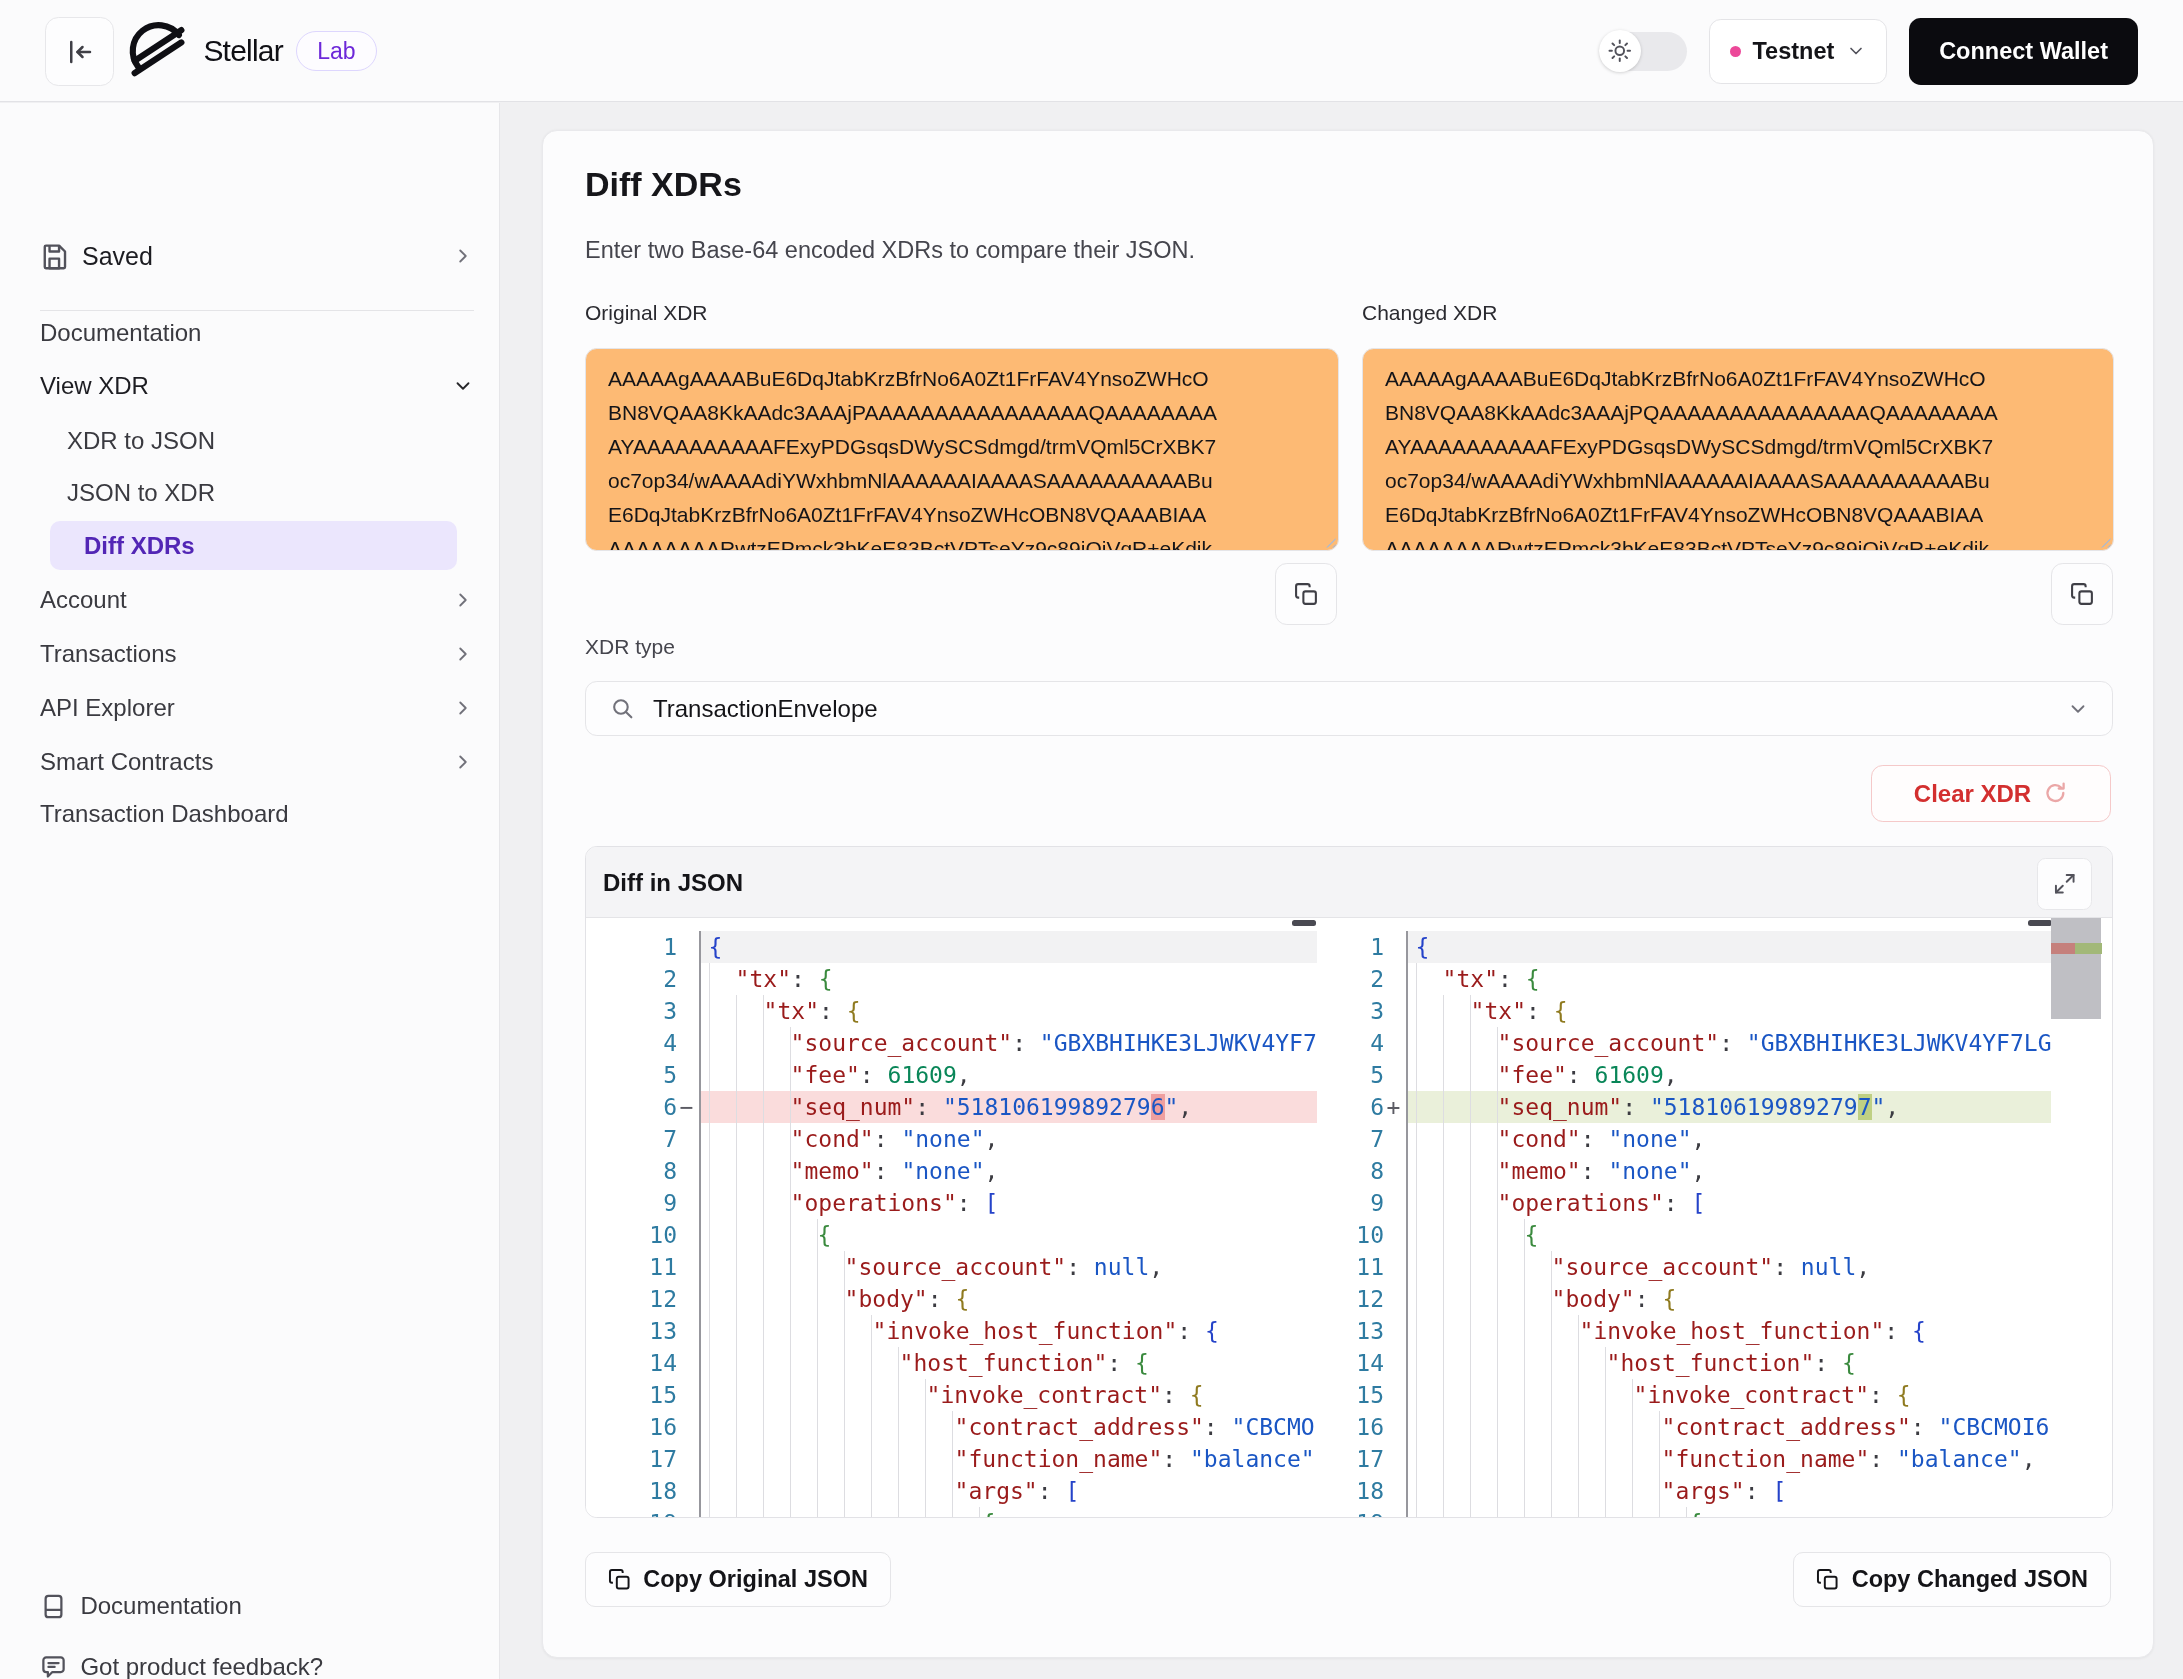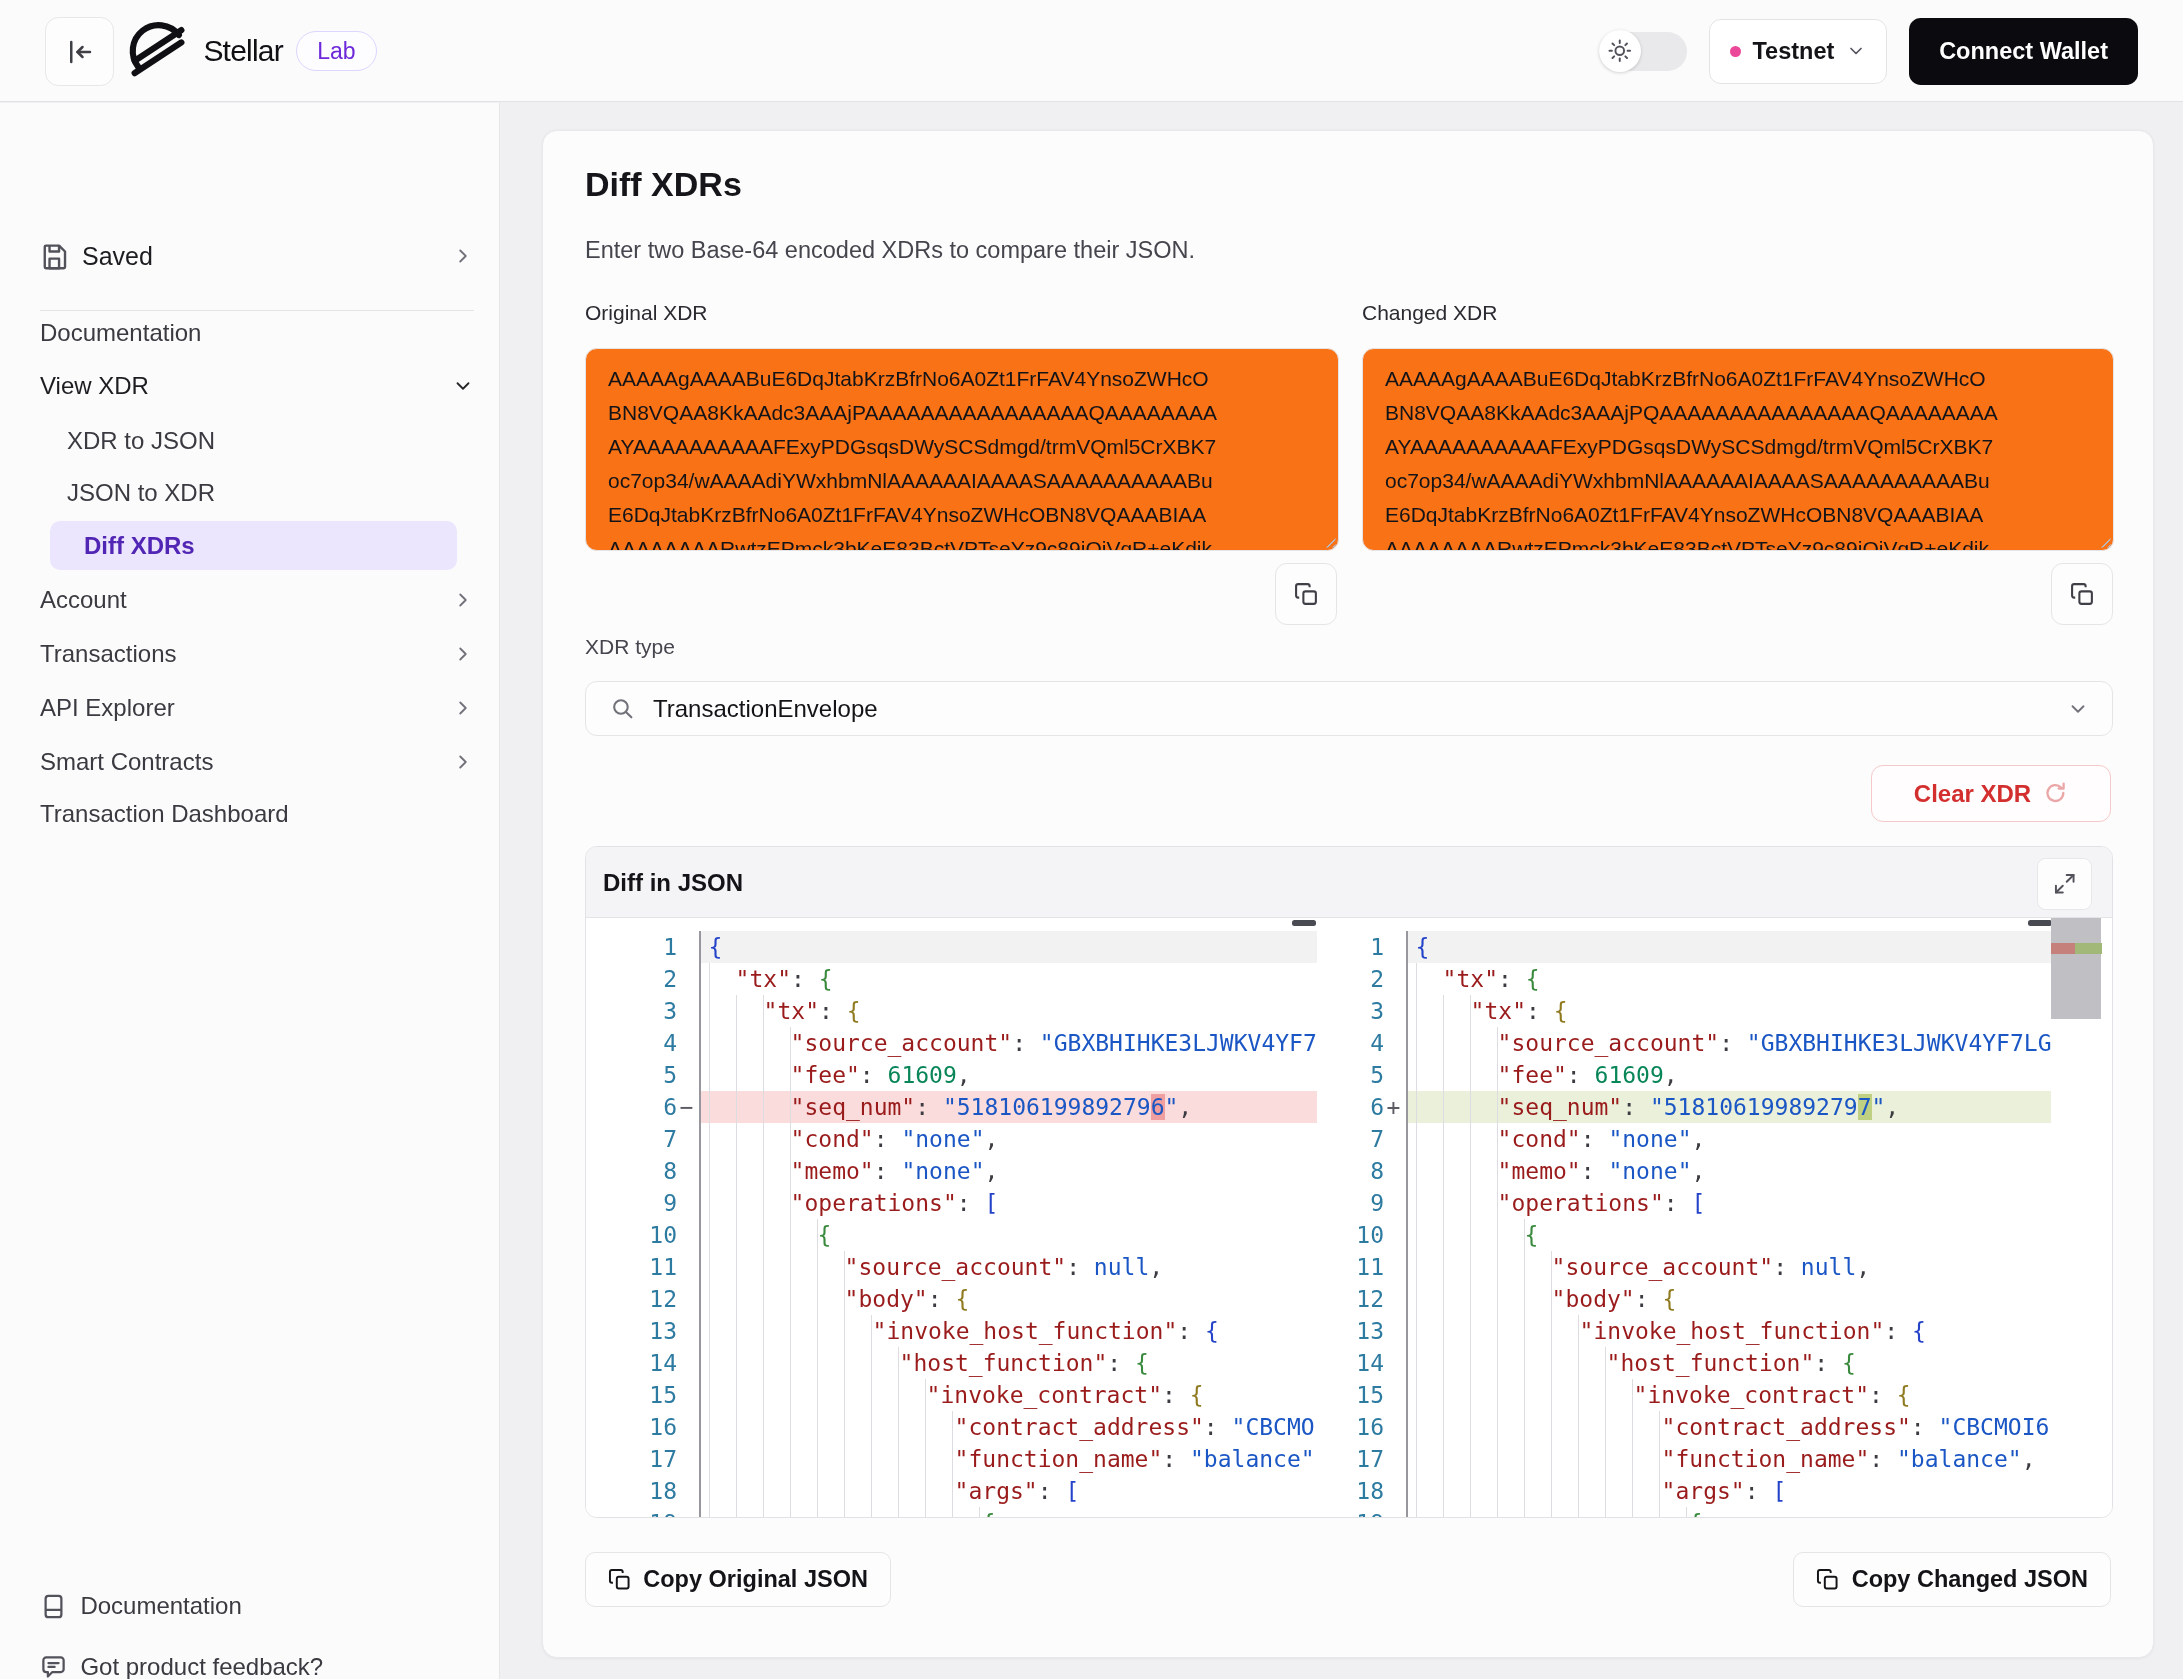--- a/index.html
+++ b/index.html
@@ -38,21 +38,21 @@
     color:#5226b5; cursor:pointer; }
   .side-divider { position:absolute; left:40px; right:25px; top:207px; height:0.8px; background:#e4e4e7; }
   .icon-g { color:#52525b; display:flex; }
 
   
   .card { position:absolute; left:542px; top:130px; width:1612px; height:1528px; background:#fcfcfd;
     border:0.8px solid #e9e9ec; border-radius:15px; box-shadow:0 0.8px 2.5px rgba(0,0,0,.05); }
   .card .title { position:absolute; left:42px; top:34px; font-size:34px; font-weight:700; color:#16161a; }
   .card .desc { position:absolute; left:42px; top:106px; font-size:23.5px; color:#45454d; }
   .field-label { position:absolute; font-size:21px; font-weight:500; color:#2a2a30; }
-  .xdr-box { position:absolute; top:217px; width:754px; height:203px; background:#f97316; border:1.7px solid #e5e5e8;
+  .xdr-box { position:absolute; top:217px; width:754px; height:203px; background:#fdba74; border:1.7px solid #e5e5e8;
     border-radius:11.8px; padding:12.6px 22px; font-size:21px; line-height:34px; color:#141418;
     white-space:pre-wrap; word-break:break-all; overflow:hidden; cursor:text; }
   .xdr-box::after { content:""; position:absolute; right:2.5px; bottom:2.5px; width:12.6px; height:12.6px;
     background:repeating-linear-gradient(135deg, transparent 0 2.5px, #b9b9bf 2.5px 4.2px);
     clip-path:polygon(100% 0, 0 100%, 100% 100%); }
   .copy-sm { position:absolute; top:432px; width:62px; height:62px; background:#fdfdfe; border:1.7px solid #e5e5e8;
     border-radius:11.8px; display:flex; align-items:center; justify-content:center; color:#3f3f46; cursor:pointer; }
   .type-select { position:absolute; left:42px; top:550px; width:1528px; height:55px; background:#fdfdfe;
     border:1.7px solid #e5e5e8; border-radius:11.8px; display:flex; align-items:center; padding:0 23.5px; gap:18.5px;
     cursor:pointer; }

